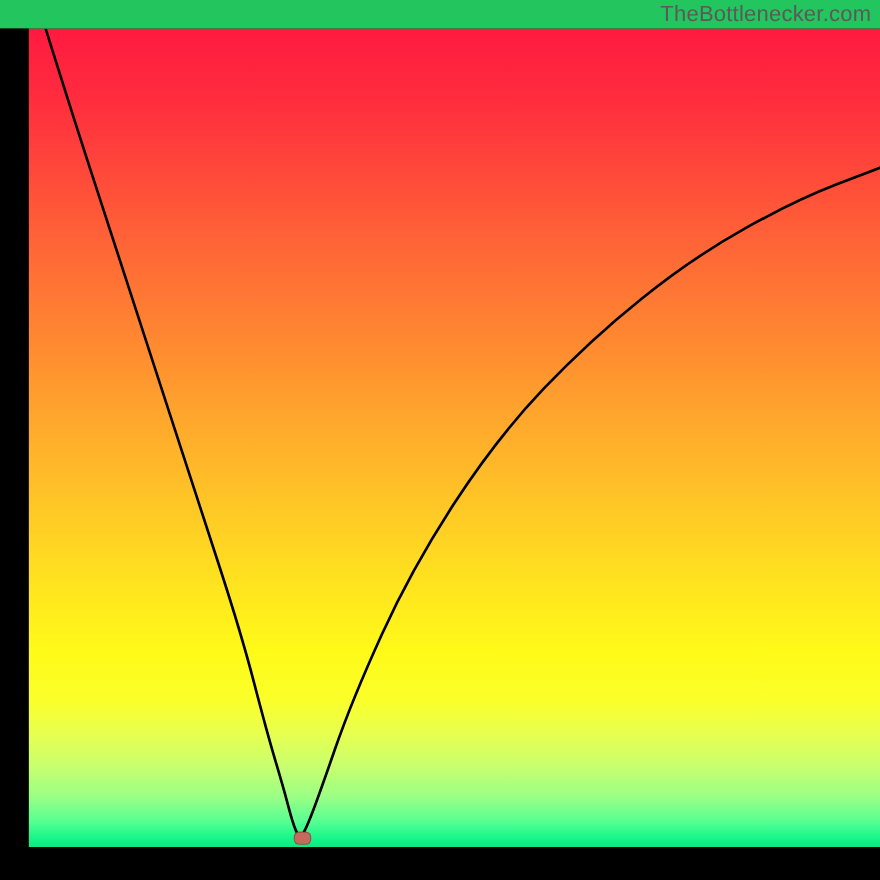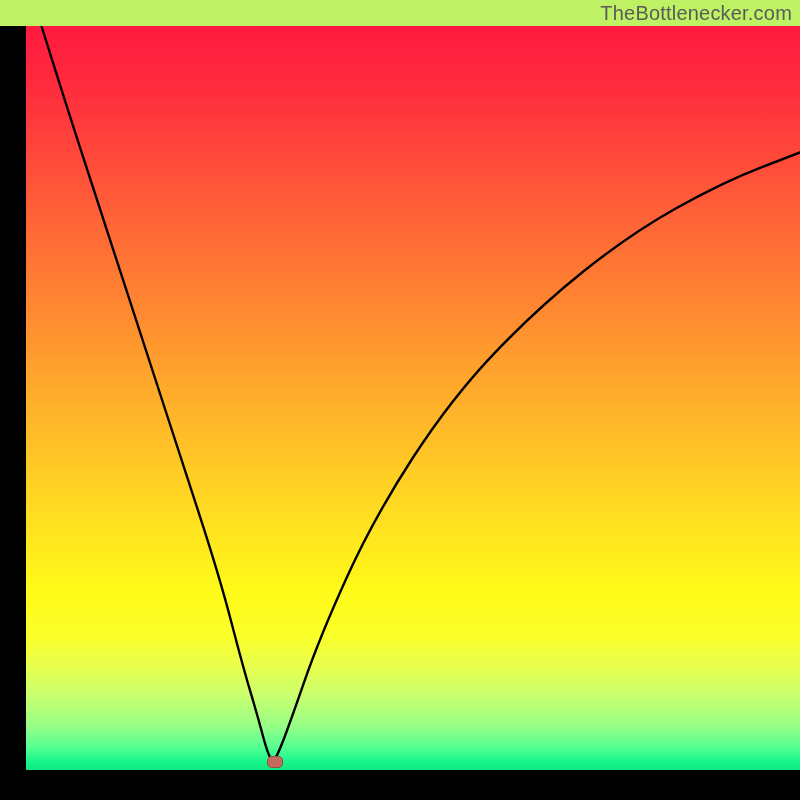--- a/index.html
+++ b/index.html
@@ -14,21 +14,21 @@
     position: relative;
     width: 800px;
     height: 800px;
   }
   .header {
     position: absolute;
     top: 0;
     left: 0;
     width: 800px;
     height: 26px;
-    background: #bef264;
+    background: #22c55e;
     z-index: 3;
   }
   .source {
     position: absolute;
     top: 2px;
     right: 8px;
     font-size: 20px;
     font-weight: 500;
     color: #5a5a5a;
     letter-spacing: 0.2px;

